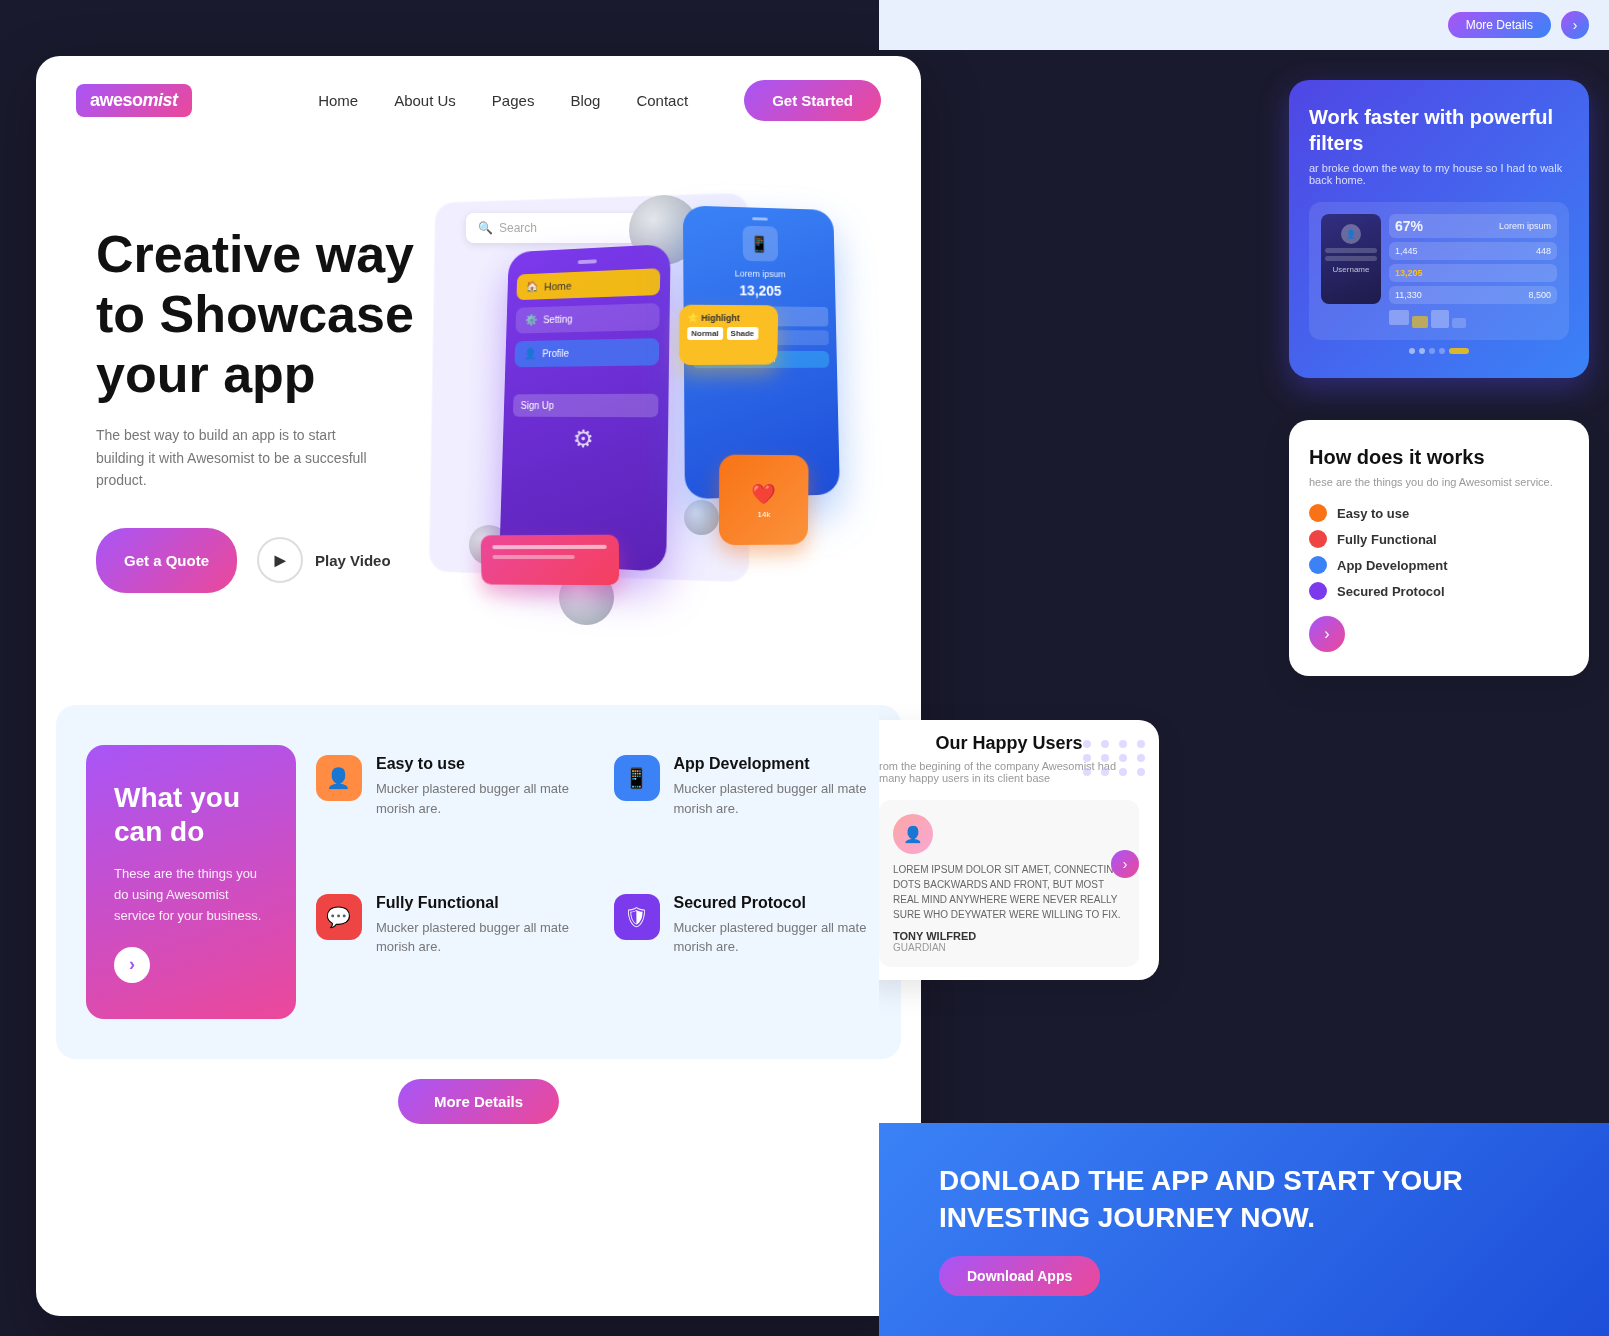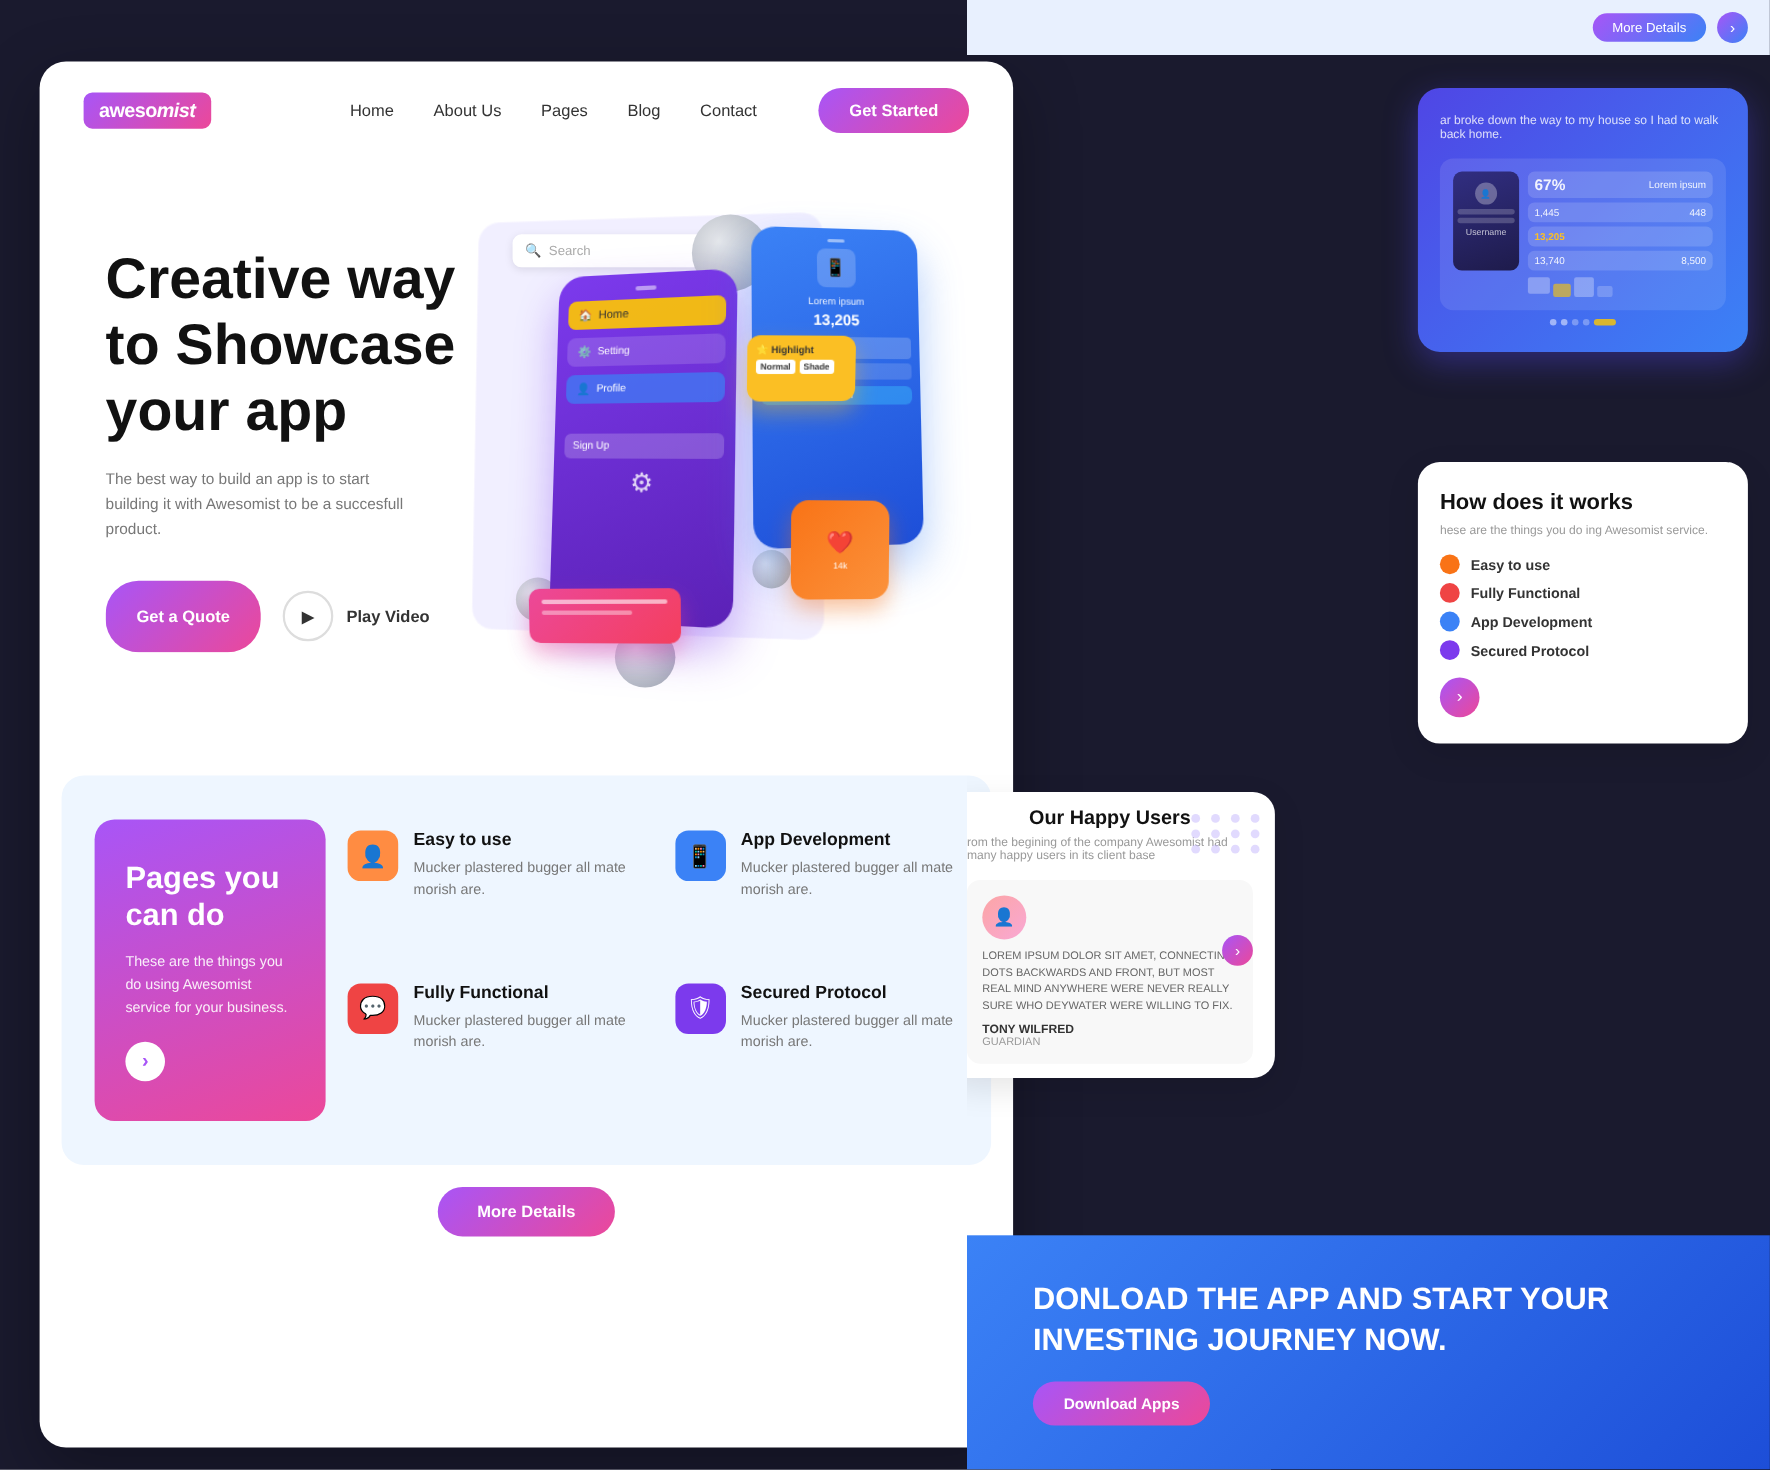--- a/index.html
+++ b/index.html
@@ -814,21 +814,21 @@
           </div>
         </div>
       </div>
     </div>
 
     <div class="features-wrapper">
       <div class="features-section">
 
         <div class="what-you-can-card">
           <div>
-            <h2 class="what-you-can-title">Pages you can do</h2>
+            <h2 class="what-you-can-title">What you can do</h2>
             <p class="what-you-can-desc">These are the things you do using Awesomist service for your business.</p>
           </div>
           <button class="arrow-btn">›</button>
         </div>
 
         <div class="features-grid">
 
           <div class="feature-item">
             <div class="feature-icon orange" style="color:white;">👤</div>
             <div class="feature-text">
@@ -872,20 +872,21 @@
   </div>
 
   <div class="right-panel">
 
     <div class="right-top-bar">
       <button class="top-bar-btn">More Details</button>
       <div class="circle-btn-top">›</div>
     </div>
 
     <div class="right-card-1">
+      <h2 class="right-card-1-title">Work faster with powerful filters</h2>
       <p class="right-card-1-sub">ar broke down the way to my house so I had to walk back home.</p>
       <div class="dashboard-mockup">
         <div class="dash-phone">
           <div class="dash-phone-circle">👤</div>
           <div class="dash-phone-row"></div>
           <div class="dash-phone-row"></div>
           <div style="font-size:8px;color:rgba(255,255,255,0.7);text-align:center;margin-top:4px;">Username</div>
         </div>
         <div class="dash-stats">
           <div class="stat-row">
@@ -893,21 +894,21 @@
             <span>Lorem ipsum</span>
           </div>
           <div class="stat-row">
             <span>1,445</span>
             <span>448</span>
           </div>
           <div class="stat-row">
             <span style="color:#fbbf24;font-weight:800;">13,205</span>
           </div>
           <div class="stat-row">
-            <span>13,740</span>
+            <span>11,330</span>
             <span>8,500</span>
           </div>
           <div style="display:flex;gap:3px;margin-top:2px;">
             <div style="width:20px;height:15px;background:rgba(255,255,255,0.3);border-radius:2px;"></div>
             <div style="width:16px;height:12px;background:rgba(255,200,0,0.6);border-radius:2px;align-self:flex-end;"></div>
             <div style="width:18px;height:18px;background:rgba(255,255,255,0.3);border-radius:2px;"></div>
             <div style="width:14px;height:10px;background:rgba(255,255,255,0.2);border-radius:2px;align-self:flex-end;"></div>
           </div>
         </div>
       </div>

